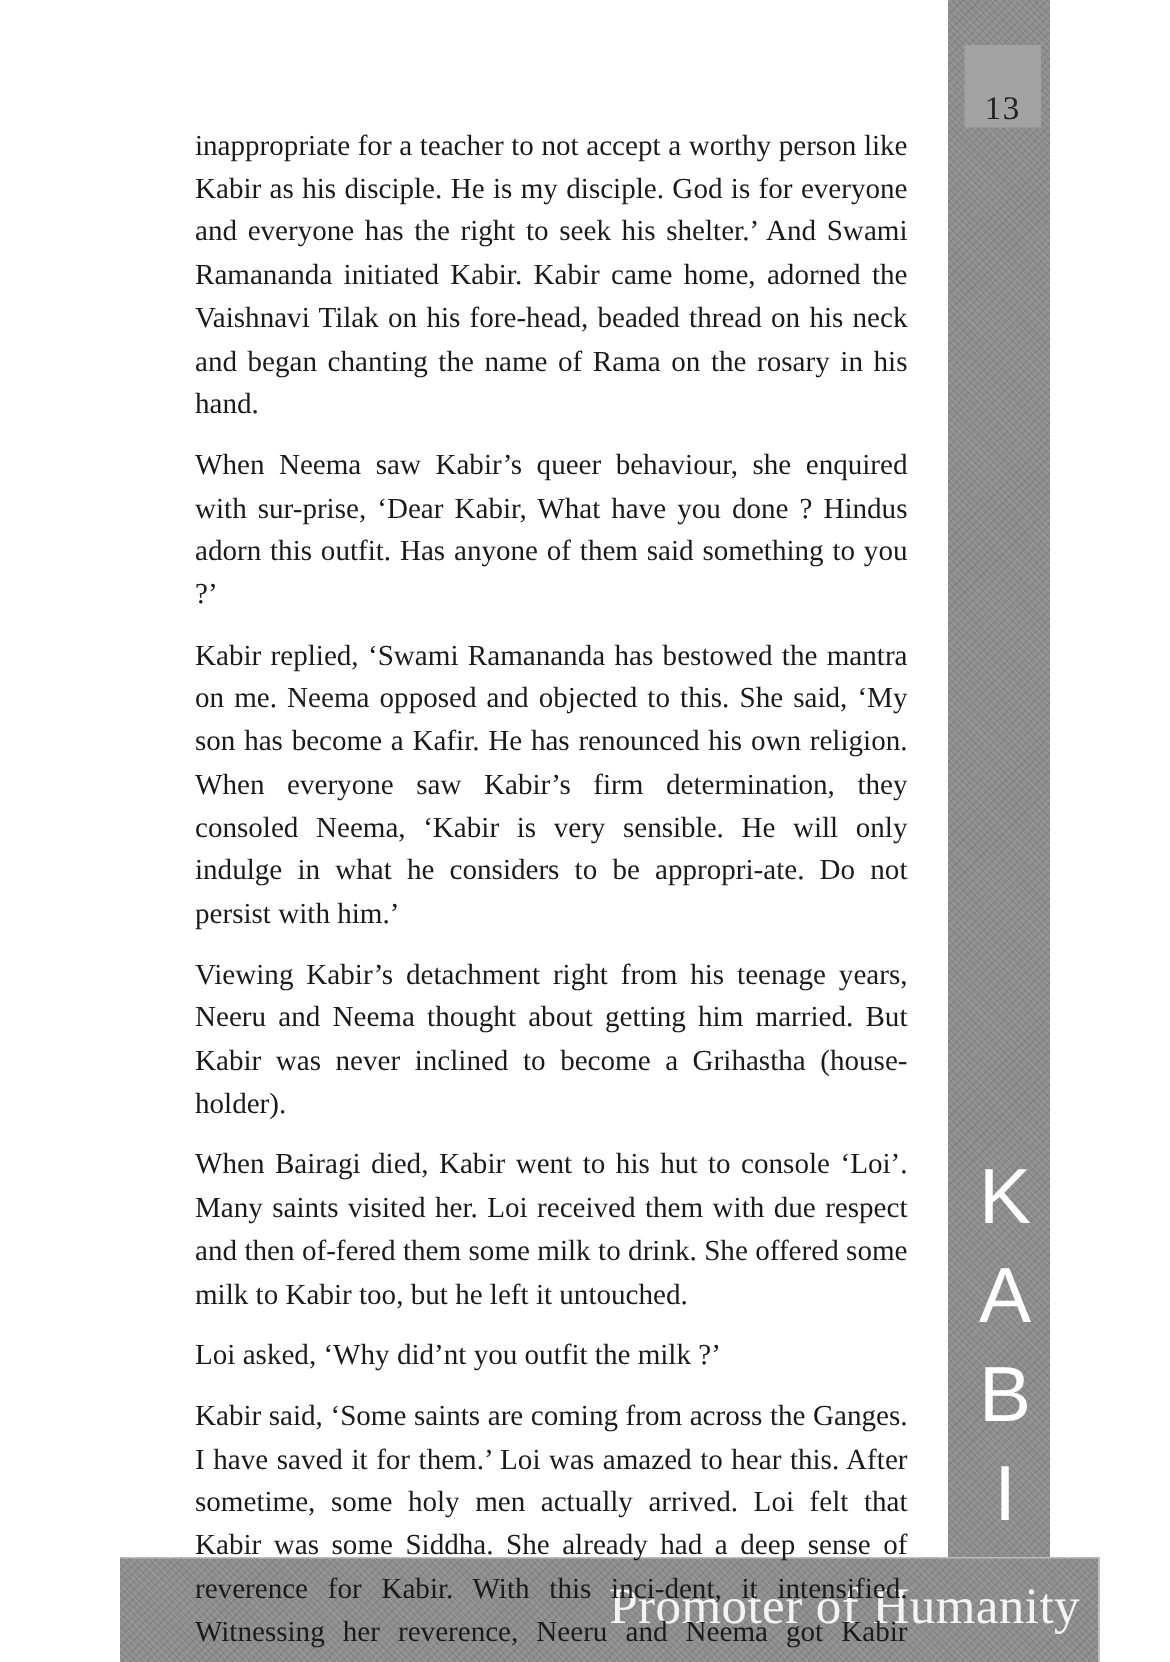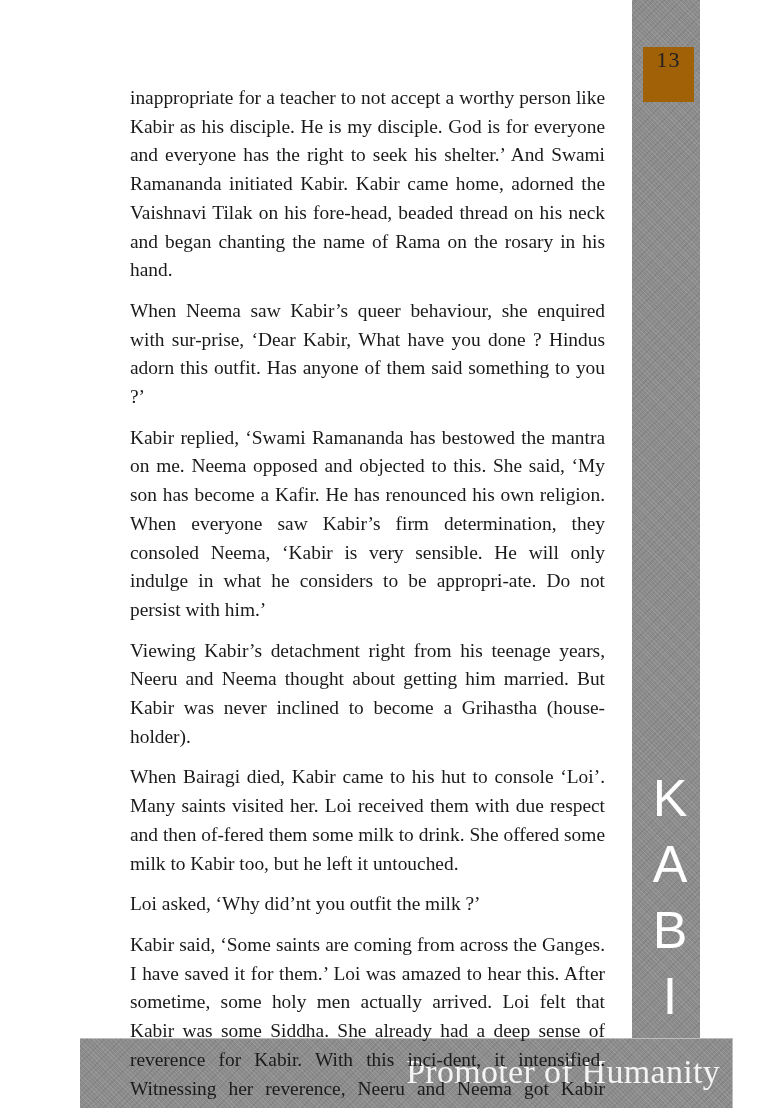--- a/index.html
+++ b/index.html
@@ -24,26 +24,26 @@
     .side-strip {
       position: absolute;
       left: 632px;
       top: 0;
       width: 68px;
       height: 1108px;
     }
     .page-number-box {
       position: absolute;
       left: 643px;
-      top: 47px;
+      top: 30px;
       width: 51px;
       height: 55px;
-      background: #a16207;
+      background: #a3a3a3;
       display: flex;
-      align-items: flex-start;
+      align-items: flex-end;
       justify-content: center;
       font-size: 22px;
       color: #222;
       letter-spacing: 1px;
     }
     .vertical-title {
       position: absolute;
       left: 640px;
       top: 765px;
       width: 60px;
@@ -114,16 +114,16 @@
 
 <div class="bottom-bar texture">
   <span class="bottom-title">Promoter of Humanity</span>
 </div>
 
 <div class="body-text">
   <p>inappropriate for a teacher to not accept a worthy person like Kabir as his disciple. He is my disciple. God is for everyone and everyone has the right to seek his shelter.’ And Swami Ramananda initiated Kabir. Kabir came home, adorned the Vaishnavi Tilak on his fore-head, beaded thread on his neck and began chanting the name of Rama on the rosary in his hand.</p>
   <p>When Neema saw Kabir’s queer behaviour, she enquired with sur-prise, ‘Dear Kabir, What have you done ? Hindus adorn this outfit. Has anyone of them said something to you ?’</p>
   <p>Kabir replied, ‘Swami Ramananda has bestowed the mantra on me. Neema opposed and objected to this. She said, ‘My son has become a Kafir. He has renounced his own religion. When everyone saw Kabir’s firm determination, they consoled Neema, ‘Kabir is very sensible. He will only indulge in what he considers to be appropri-ate. Do not persist with him.’</p>
   <p>Viewing Kabir’s detachment right from his teenage years, Neeru and Neema thought about getting him married. But Kabir was never inclined to become a Grihastha (house-holder).</p>
-  <p>When Bairagi died, Kabir came to his hut to console ‘Loi’. Many saints visited her. Loi received them with due respect and then of-fered them some milk to drink. She offered some milk to Kabir too, but he left it untouched.</p>
+  <p>When Bairagi died, Kabir went to his hut to console ‘Loi’. Many saints visited her. Loi received them with due respect and then of-fered them some milk to drink. She offered some milk to Kabir too, but he left it untouched.</p>
   <p>Loi asked, ‘Why did’nt you outfit the milk ?’</p>
   <p>Kabir said, ‘Some saints are coming from across the Ganges. I have saved it for them.’ Loi was amazed to hear this. After sometime, some holy men actually arrived. Loi felt that Kabir was some Siddha. She already had a deep sense of reverence for Kabir. With this inci-dent, it intensified. Witnessing her reverence, Neeru and Neema got Kabir married to Loi. Loi was Kabir’s wife. That is why she be-</p>
 </div>
 
 </body></html>

